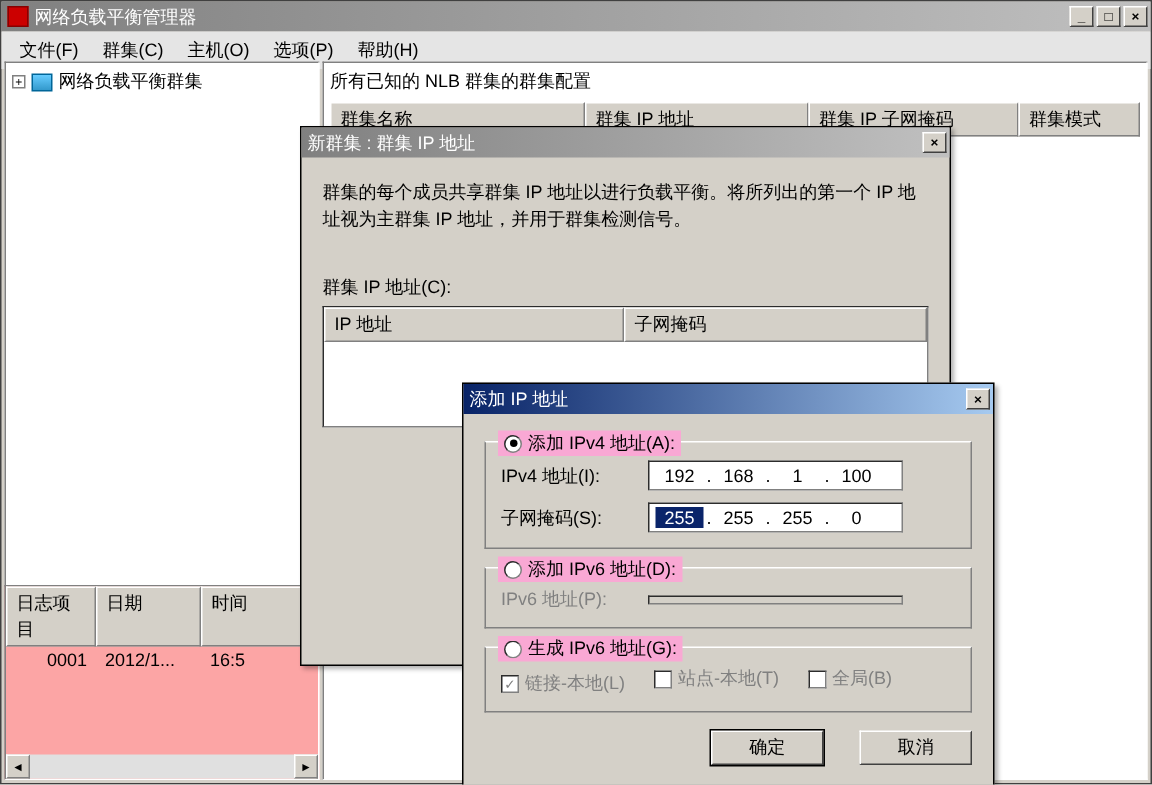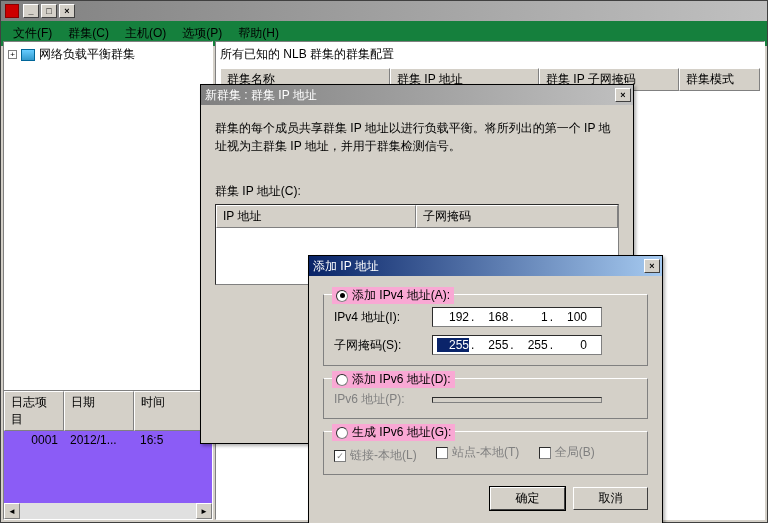--- a/index.html
+++ b/index.html
@@ -3,32 +3,32 @@
 <meta charset="utf-8">
 <style>
 * { box-sizing: border-box; margin: 0; padding: 0; font-family: "Microsoft YaHei", SimSun, Arial, sans-serif; font-size: 12px; }
 body { background: #d4d0c8; width: 768px; height: 523px; position: relative; overflow: hidden; }
 .window { position: absolute; border: 1px solid #404040; background: #d4d0c8; }
 .titlebar { height: 20px; background: linear-gradient(to right, #082367, #a6caf0); color: #fff; display: flex; align-items: center; padding: 0 2px 0 4px; }
 .titlebar.inactive { background: linear-gradient(to right, #808080, #c0c0c0); }
 .titlebar .title { flex: 1; font-size: 12px; }
 .titlebar .btns { display: flex; gap: 2px; }
 .titlebar .btn { width: 16px; height: 14px; background: #d4d0c8; border: 1px solid #fff; border-right-color: #404040; border-bottom-color: #404040; font-size: 9px; display: flex; align-items: center; justify-content: center; color: #000; font-family: Arial; font-weight: bold; cursor: pointer; }
-.menubar { display: flex; padding: 2px 4px; background: #15803d; }
+.menubar { display: flex; padding: 2px 4px; background: #e5e5e5; }
 .menubar .menu { padding: 2px 8px; cursor: pointer; }
 .main-body { position: absolute; top: 40px; left: 2px; right: 2px; bottom: 2px; display: flex; }
 .tree-pane { width: 210px; border: 1px solid #808080; border-right-color: #fff; border-bottom-color: #fff; background: #fff; padding: 4px; }
 .tree-item { display: flex; align-items: center; gap: 4px; }
 .tree-box { width: 9px; height: 9px; border: 1px solid #808080; display: inline-flex; align-items: center; justify-content: center; font-size: 8px; line-height: 1; }
 .tree-icon { width: 14px; height: 12px; background: linear-gradient(#6cf, #39c); border: 1px solid #069; }
 .list-pane { flex: 1; border: 1px solid #808080; border-right-color: #fff; border-bottom-color: #fff; background: #fff; margin-left: 2px; padding: 4px; position: relative; }
 .list-title { margin-bottom: 4px; }
 .col-headers { display: flex; border-top: 1px solid #fff; }
 .col-header { background: #d4d0c8; border: 1px solid #fff; border-right-color: #808080; border-bottom-color: #808080; padding: 2px 6px; }
-.log-pane { position: absolute; left: 2px; bottom: 2px; width: 210px; height: 130px; background: #8b5cf6; border: 1px solid #808080; border-right-color: #fff; border-bottom-color: #fff; }
+.log-pane { position: absolute; left: 2px; bottom: 2px; width: 210px; height: 130px; background: #fca5a5; border: 1px solid #808080; border-right-color: #fff; border-bottom-color: #fff; }
 .log-headers { display: flex; }
 .log-headers .col-header { flex-shrink: 0; }
 .log-row { display: flex; padding: 2px 0; }
 .log-row span { padding: 0 6px; }
 .scrollbar-h { position: absolute; left: 0; right: 0; bottom: 0; height: 16px; background: #e0e0e0; display: flex; justify-content: space-between; }
 .scrollbar-h .arrow { width: 16px; height: 16px; background: #d4d0c8; border: 1px solid #fff; border-right-color: #808080; border-bottom-color: #808080; font-size: 8px; display: flex; align-items: center; justify-content: center; }
 
 .dialog { position: absolute; border: 1px solid #000; background: #d4d0c8; box-shadow: 2px 2px 3px rgba(0,0,0,0.3); }
 .dbody { padding: 14px; }
 .desc { line-height: 1.5; margin-bottom: 28px; }
@@ -39,35 +39,36 @@
 
 .groupbox { border: 1px solid #808080; border-top-color: #fff; position: relative; margin-top: 12px; padding: 12px 10px 10px 10px; }
 .groupbox .legend { position: absolute; top: -8px; left: 8px; background: #f9a8d4; padding: 0 4px; display: flex; align-items: center; gap: 4px; }
 .radio { width: 12px; height: 12px; border-radius: 50%; border: 1px inset #808080; background: #fff; display: inline-flex; align-items: center; justify-content: center; }
 .radio.checked::after { content: ""; width: 5px; height: 5px; background: #000; border-radius: 50%; }
 .checkbox { width: 12px; height: 12px; border: 1px inset #808080; background: #fff; display: inline-flex; align-items: center; justify-content: center; font-size: 9px; }
 .form-row { display: flex; align-items: center; margin-bottom: 8px; gap: 8px; }
 .form-row .label { width: 90px; }
 .ip-input { background: #fff; border: 1px inset #808080; padding: 2px 4px; width: 170px; display: flex; align-items: center; font-family: monospace; }
 .ip-input.disabled { background: #d4d0c8; }
-.ip-seg { width: 32px; text-align: right; }
+.ip-seg { width: 32px; text-align: center; }
 .ip-seg.sel { background: #0a246a; color: #fff; }
 .dot { padding: 0 2px; }
 .check-opt { display: inline-flex; align-items: center; gap: 4px; color: #808080; margin-right: 16px; }
-.dlg-buttons { display: flex; justify-content: flex-end; gap: 8px; padding: 8px 14px 14px 0; }
+.dlg-buttons { display: flex; justify-content: flex-end; gap: 24px; padding: 8px 14px 14px 0; }
 .push-btn { width: 75px; height: 23px; background: #d4d0c8; border: 1px solid #fff; border-right-color: #404040; border-bottom-color: #404040; cursor: pointer; }
 .push-btn.default { outline: 1px solid #000; }
 .disabled-text { color: #808080; }
 </style>
 </head>
 <body>
 
 <div class="window" style="left:0;top:0;width:768px;height:523px;">
   <div class="titlebar inactive">
     <span style="width:14px;height:14px;background:#c00;border:1px solid #800;margin-right:4px;"></span>
+    <span class="title">网络负载平衡管理器</span>
     <div class="btns">
       <div class="btn">_</div>
       <div class="btn">□</div>
       <div class="btn">×</div>
     </div>
   </div>
   <div class="menubar">
     <div class="menu">文件(F)</div>
     <div class="menu">群集(C)</div>
     <div class="menu">主机(O)</div>

